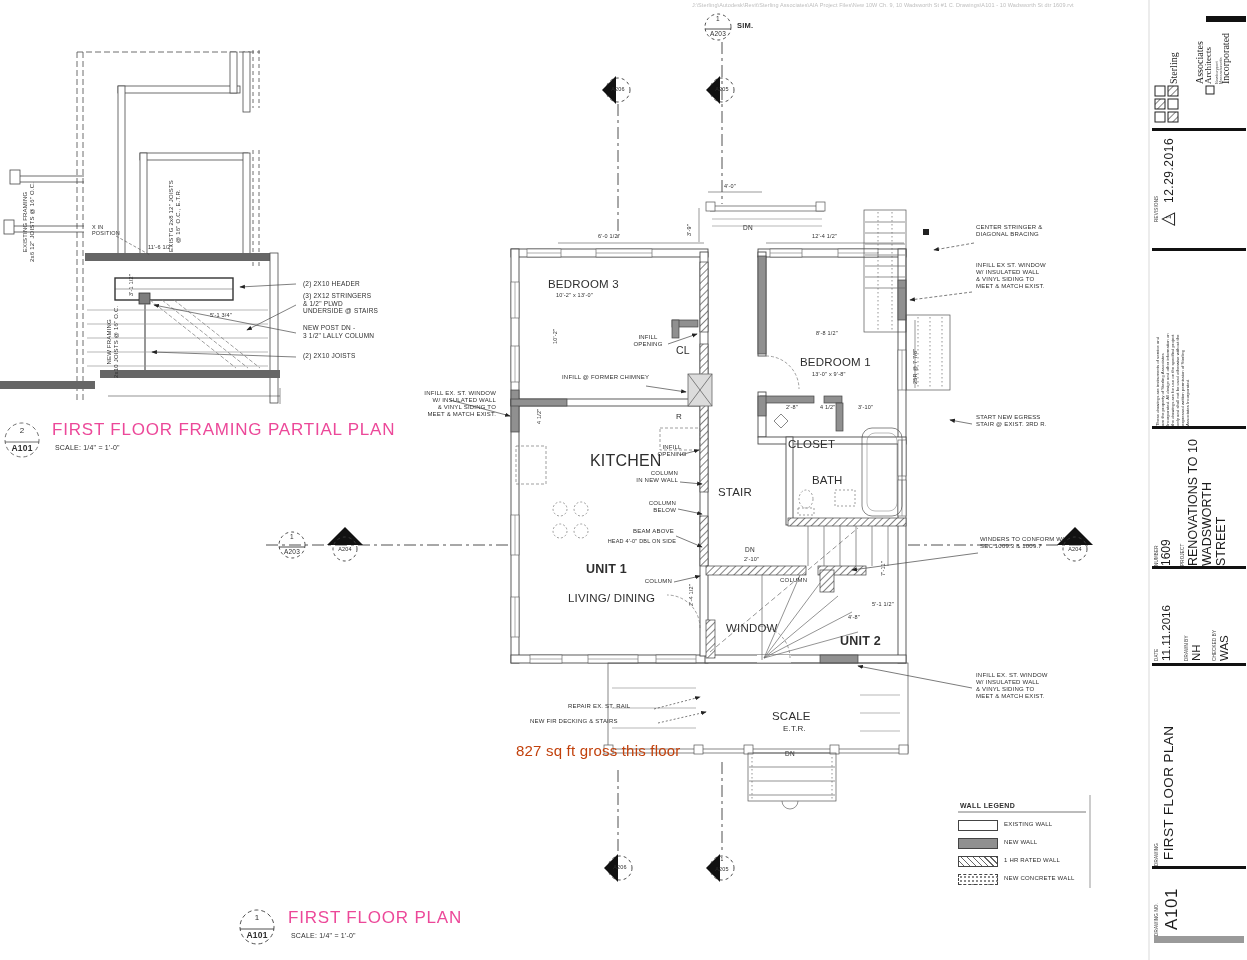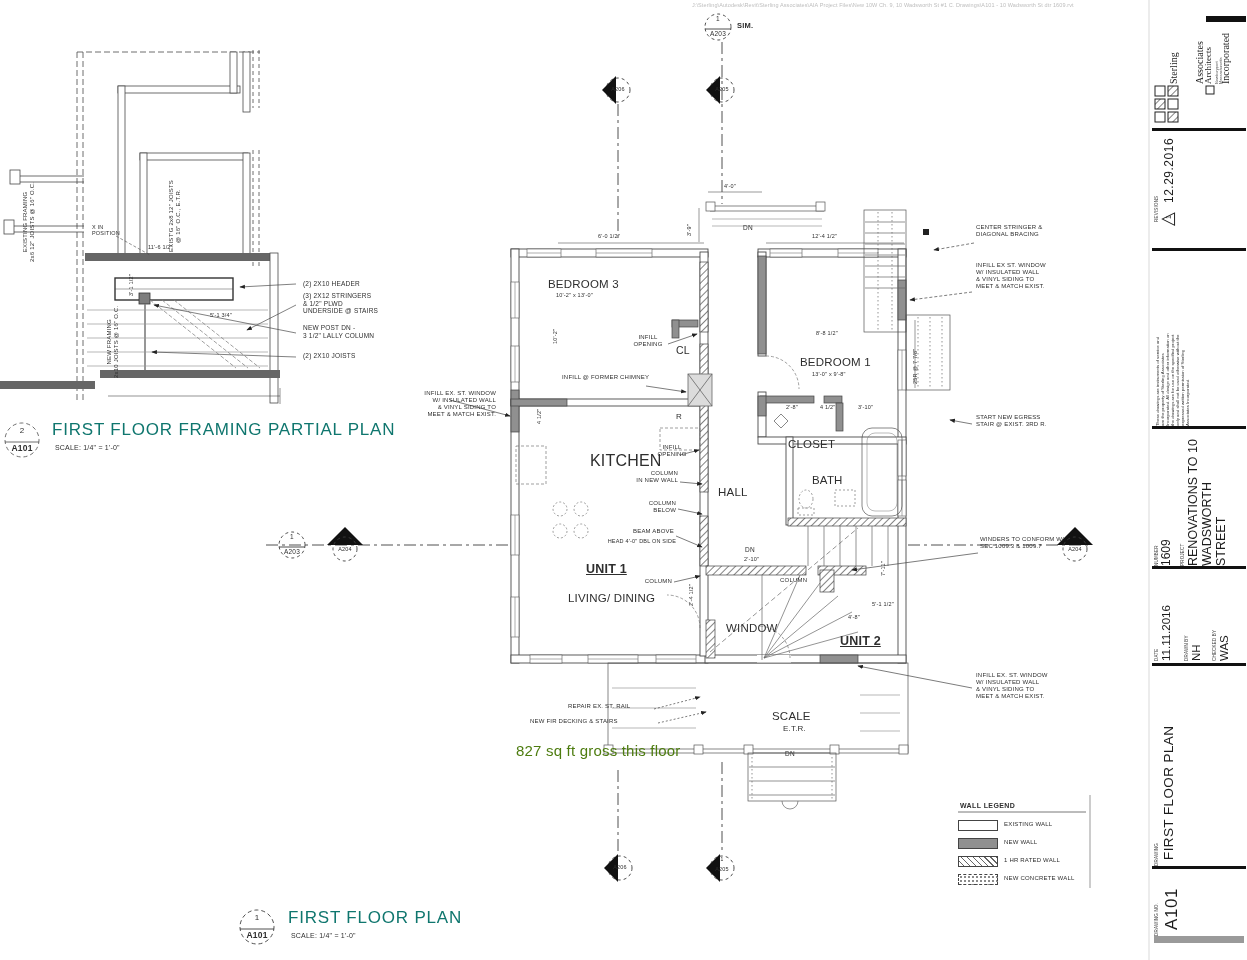--- a/index.html
+++ b/index.html
@@ -2,23 +2,23 @@
 <html><head>
 <meta charset="utf-8">
 <style>
   html,body{margin:0;padding:0;background:#fff}
   #sheet{position:relative;width:1247px;height:960px;background:#fff;overflow:hidden;font-family:"Liberation Sans",sans-serif}
   #lines{position:absolute;left:0;top:0}
   .t{position:absolute;font-family:"Liberation Sans",sans-serif;color:#2e2e2e;white-space:pre-line;line-height:1.18;letter-spacing:.2px}
   .c{text-align:center}
   .r{text-align:right}
   .b{font-weight:bold}
-  .u{text-decoration:underline}
+  .u{}
   .rot{transform:rotate(-90deg);transform-origin:0 0;white-space:pre-line}
-  .title{letter-spacing:.8px;color:#0f766e}
+  .title{letter-spacing:.8px;color:#ec4899}
   .wm{color:#bdbdbd;font-size:5.5px;letter-spacing:.1px;white-space:nowrap}
   
   .sw{position:absolute;width:38px;height:9px;border:1px solid #444;background:#fff}
   .sw.new{background:#909090}
   .sw.rated{background:repeating-linear-gradient(45deg,#fff 0 3px,#666 3px 4.2px)}
   .sw.conc{background:radial-gradient(#8a8a8a .8px,transparent .9px);background-size:4px 4px;border-style:dashed}
   
   .tb{position:absolute;transform:rotate(-90deg);transform-origin:0 0;color:#1c1c1c}
   .tb .lbl{position:absolute;font-size:4.5px;color:#444;letter-spacing:.2px;white-space:nowrap}
   .tb .val{position:absolute;white-space:pre-line;line-height:1.12}
@@ -380,21 +380,21 @@
 <div class="t c" style="left:715px;top:857px;width:14px;font-size:5px">1</div>
 <div class="t c" style="left:708px;top:866px;width:28px;font-size:5.5px">A205</div>
 
 <div class="t" style="left:548px;top:278px;font-size:11.5px">BEDROOM 3</div>
 <div class="t" style="left:556px;top:292px;font-size:5.5px">10'-2" x 13'-0"</div>
 <div class="t" style="left:676px;top:344px;font-size:10.5px">CL</div>
 <div class="t" style="left:800px;top:356px;font-size:11.5px">BEDROOM 1</div>
 <div class="t" style="left:812px;top:371px;font-size:5.5px">13'-0" x 9'-8"</div>
 <div class="t" style="left:788px;top:438px;font-size:11.5px">CLOSET</div>
 <div class="t" style="left:590px;top:452px;font-size:16px">KITCHEN</div>
-<div class="t" style="left:718px;top:486px;font-size:11.5px">HALL</div>
+<div class="t" style="left:718px;top:486px;font-size:11.5px">STAIR</div>
 <div class="t" style="left:812px;top:474px;font-size:11.5px">BATH</div>
 <div class="t b u" style="left:586px;top:562px;font-size:12.5px">UNIT 1</div>
 <div class="t" style="left:568px;top:592px;font-size:11.5px">LIVING/ DINING</div>
 <div class="t" style="left:726px;top:622px;font-size:11.5px">WINDOW</div>
 <div class="t b u" style="left:840px;top:634px;font-size:12.5px">UNIT 2</div>
 <div class="t" style="left:772px;top:710px;font-size:11.5px">SCALE</div>
 <div class="t" style="left:783px;top:724px;font-size:8px">E.T.R.</div>
 <div class="t" style="left:743px;top:224px;font-size:6.5px">DN</div>
 <div class="t" style="left:745px;top:546px;font-size:6.5px">DN</div>
 <div class="t" style="left:785px;top:750px;font-size:6.5px">DN</div>
@@ -426,21 +426,21 @@
 <div class="t" style="left:976px;top:414px;font-size:6px">START NEW EGRESS
 STAIR @ EXIST. 3RD R.</div>
 <div class="t" style="left:980px;top:536px;font-size:6px">WINDERS TO CONFORM W/
 SEC 1009.3 &amp; 1009.7</div>
 <div class="t" style="left:976px;top:672px;font-size:6px">INFILL EX. ST. WINDOW
 W/ INSULATED WALL
 &amp; VINYL SIDING TO
 MEET &amp; MATCH EXIST.</div>
 <div class="t" style="left:568px;top:703px;font-size:6px">REPAIR EX. ST. RAIL</div>
 <div class="t" style="left:530px;top:718px;font-size:6px">NEW FIR DECKING &amp; STAIRS</div>
-<div class="t" style="left:516px;top:742px;font-size:15px;color:#4d7c0f">827 sq ft gross this floor</div>
+<div class="t" style="left:516px;top:742px;font-size:15px;color:#c2410c">827 sq ft gross this floor</div>
 
 <div class="t" style="left:598px;top:233px;font-size:5.5px">6'-0 1/2"</div>
 <div class="t rot" style="left:686px;top:236px;font-size:5.5px">3'-9"</div>
 <div class="t" style="left:724px;top:183px;font-size:5.5px">4'-0"</div>
 <div class="t" style="left:812px;top:233px;font-size:5.5px">12'-4 1/2"</div>
 <div class="t rot" style="left:552px;top:344px;font-size:5.5px">10'-2"</div>
 <div class="t" style="left:816px;top:330px;font-size:5.5px">8'-8 1/2"</div>
 <div class="t" style="left:786px;top:404px;font-size:5.5px">2'-8"</div>
 <div class="t" style="left:820px;top:404px;font-size:5.5px">4 1/2"</div>
 <div class="t" style="left:858px;top:404px;font-size:5.5px">3'-10"</div>

